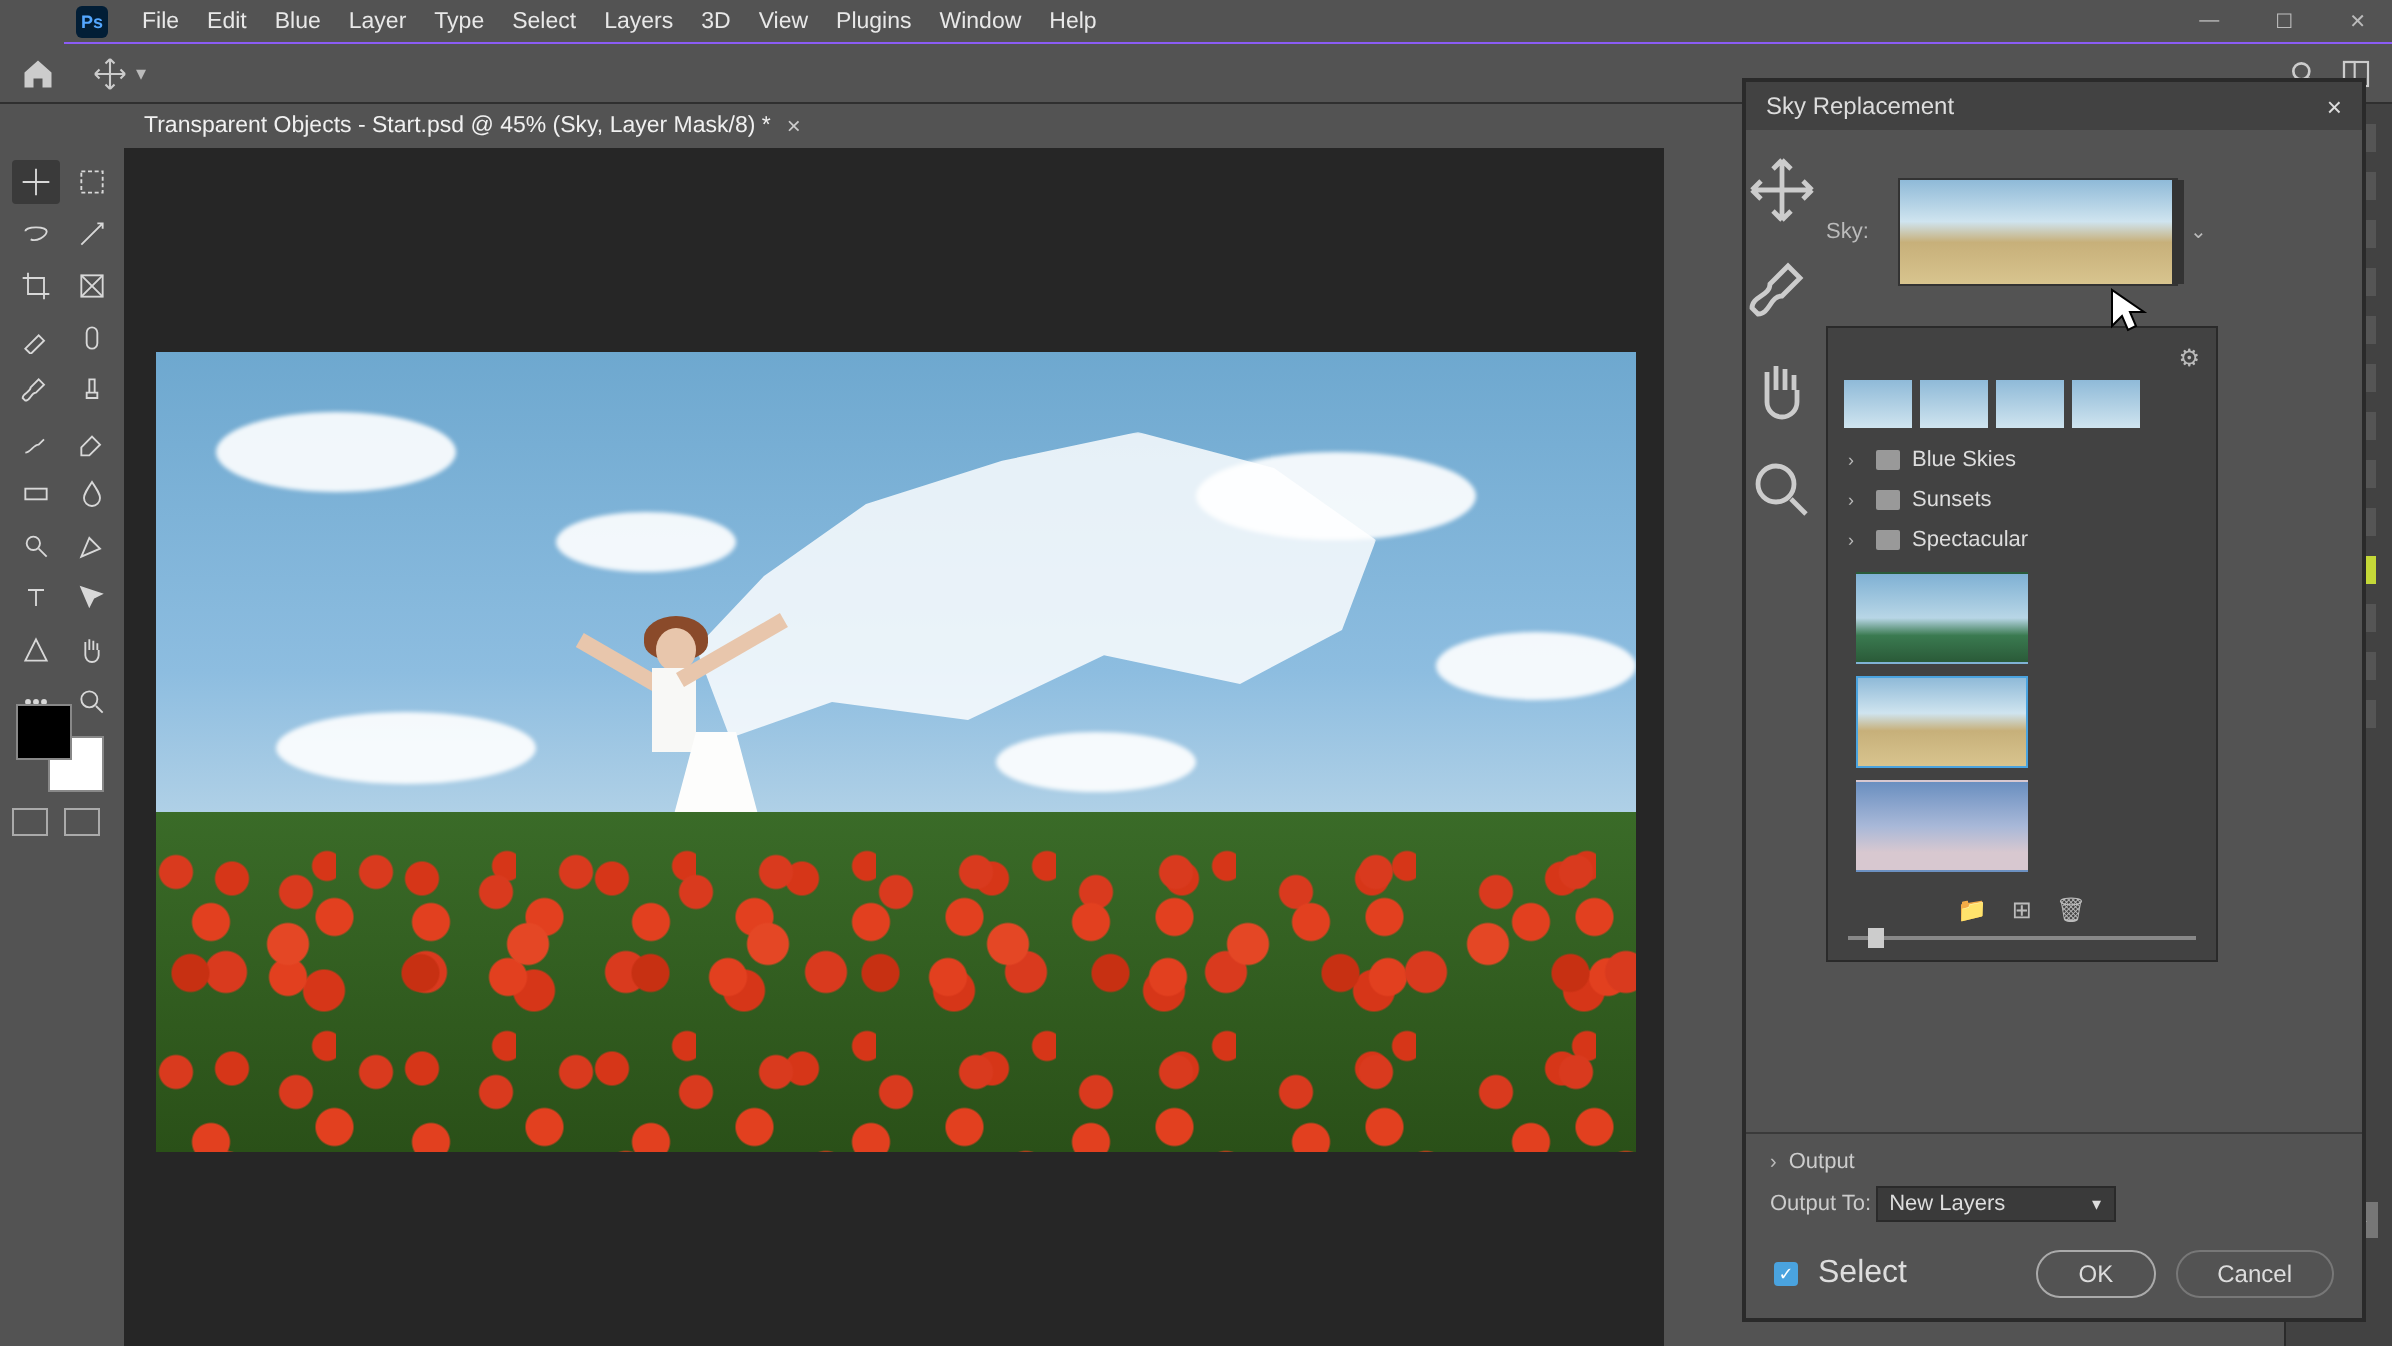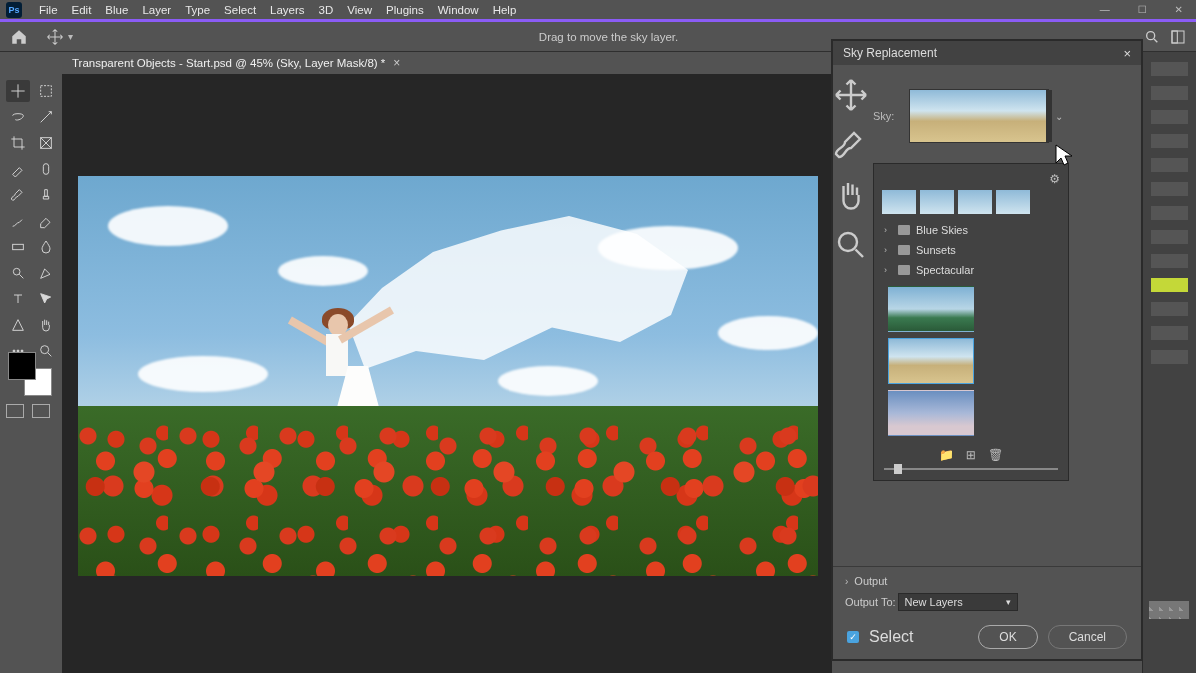--- a/index.html
+++ b/index.html
@@ -1,19 +1,19 @@
 <!DOCTYPE html>
 <html><head>
 <meta charset="utf-8">
 <style>
   * { box-sizing: border-box; margin: 0; padding: 0; font-family: "Segoe UI", Arial, sans-serif; }
   body { width: 1196px; height: 673px; background: #535353; color: #ddd; overflow: hidden; position: relative; }
 
   
-  .menubar { height: 22px; background: #535353; display: flex; align-items: center; padding: 0 6px; font-size: 11.5px; color: #e8e8e8; border-bottom: 3px solid #8b5cf6; }
+  .menubar { height: 22px; background: #535353; display: flex; align-items: center; padding: 0 6px; font-size: 11.5px; color: #e8e8e8; border-bottom: 1px solid #8b5cf6; margin-left: 32px; }
   .menubar .logo { width: 16px; height: 16px; background: #021e36; color: #54a7ff; font-weight: bold; font-size: 9px; border-radius: 3px; display: flex; align-items: center; justify-content: center; margin-right: 10px; }
   .menubar span { padding: 0 7px; cursor: default; }
   .menubar .win-controls { margin-left: auto; display: flex; gap: 14px; color: #bbb; font-size: 10px; }
 
   
   .optbar { height: 30px; background: #535353; display: flex; align-items: center; padding: 0 10px; border-bottom: 1px solid #2f2f2f; }
   .optbar .home { width: 18px; height: 18px; }
   .optbar .tip { flex: 1; text-align: center; font-size: 11.5px; color: #ccc; }
   .optbar .search { width: 16px; height: 16px; margin-left: auto; }
 
@@ -61,21 +61,21 @@
   .torso { position: absolute; left: 48px; top: 38px; width: 22px; height: 42px; background: #f8f8f6; }
   .head  { position: absolute; left: 50px; top: 18px; width: 20px; height: 22px; background: #e8c6ac; border-radius: 50%; }
   .hair  { position: absolute; left: 44px; top: 12px; width: 32px; height: 22px; background: #8a4a2a; border-radius: 50% 50% 40% 40%; }
   .arm1  { position: absolute; left: 62px; top: 40px; width: 60px; height: 8px; background: #e8c6ac; transform: rotate(-30deg); transform-origin: left center; }
   .arm2  { position: absolute; left: 50px; top: 42px; width: 44px; height: 8px; background: #e8c6ac; transform: rotate(-150deg); transform-origin: left center; }
   .fabric { position: absolute; left: 270px; top: 40px; width: 340px; height: 180px; background: rgba(255,255,255,0.82);
     clip-path: polygon(0% 60%, 10% 40%, 25% 20%, 45% 8%, 65% 0%, 85% 10%, 100% 30%, 95% 55%, 80% 70%, 60% 62%, 40% 80%, 20% 75%, 5% 85%);
     filter: blur(0.5px); }
 
   
-  .dialog { position: absolute; left: 832px; top: 40px; width: 310px; height: 620px; background: #535353; border: 1px solid #2a2a2a; box-shadow: 0 0 0 1px #2a2a2a; display: flex; flex-direction: column; }
+  .dialog { position: absolute; left: 872px; top: 40px; width: 310px; height: 620px; background: #535353; border: 1px solid #2a2a2a; box-shadow: 0 0 0 1px #2a2a2a; display: flex; flex-direction: column; }
   .dialog-title { height: 24px; background: #424242; display: flex; align-items: center; padding: 0 10px; font-size: 12px; }
   .dialog-title .x { margin-left: auto; font-size: 13px; }
   .dialog-body { flex: 1; display: flex; position: relative; }
   .dialog-tools { width: 36px; padding-top: 12px; display: flex; flex-direction: column; align-items: center; gap: 14px; }
   .dialog-main { flex: 1; padding: 24px 12px 0 4px; display: flex; flex-direction: column; font-size: 11px; color: #ccc; }
 
   .sky-row { display: flex; align-items: center; gap: 10px; margin-bottom: 12px; }
   .sky-row .label { width: 26px; color: #bbb; }
   .sky-swatch { width: 140px; height: 54px; position: relative; border: 1px solid #333; background: linear-gradient(#8fbad8 0%, #cfe4ef 40%, #c7b07a 60%, #d8c48e 100%); }
   .sky-swatch::after { content: ""; position: absolute; right: -4px; top: 0; bottom: 0; width: 6px; background: #333; }
@@ -142,21 +142,20 @@
 
 <div class="optbar">
   <svg class="home" viewBox="0 0 24 24">
       <path d="M3 11l9-8 9 8v10h-6v-6H9v6H3z" fill="#ccc"></path>
     </svg>
   <div style="width:18px"></div>
   <svg width="18" height="18" viewBox="0 0 24 24">
       <path d="M12 2v20M2 12h20M12 2l-3 3M12 2l3 3M12 22l-3-3M12 22l3-3M2 12l3-3M2 12l3 3M22 12l-3-3M22 12l-3 3" stroke="#ccc" fill="none" stroke-width="1.4"></path>
     </svg>
   <span style="margin-left:4px;color:#bbb;font-size:10px">▾</span>
-  <div class="tip">Drag to move the sky layer.</div>
   <svg class="search" viewBox="0 0 24 24">
       <circle cx="10" cy="10" r="6" stroke="#ccc" fill="none" stroke-width="2"></circle>
       <path d="M15 15l5 5" stroke="#ccc" stroke-width="2"></path>
     </svg>
   <div style="width:10px"></div>
   <svg width="16" height="16" viewBox="0 0 24 24">
       <rect x="3" y="3" width="18" height="18" stroke="#ccc" fill="none" stroke-width="1.6"></rect>
       <rect x="3" y="3" width="8" height="18" stroke="#ccc" fill="none" stroke-width="1.6"></rect>
     </svg>
 </div>

